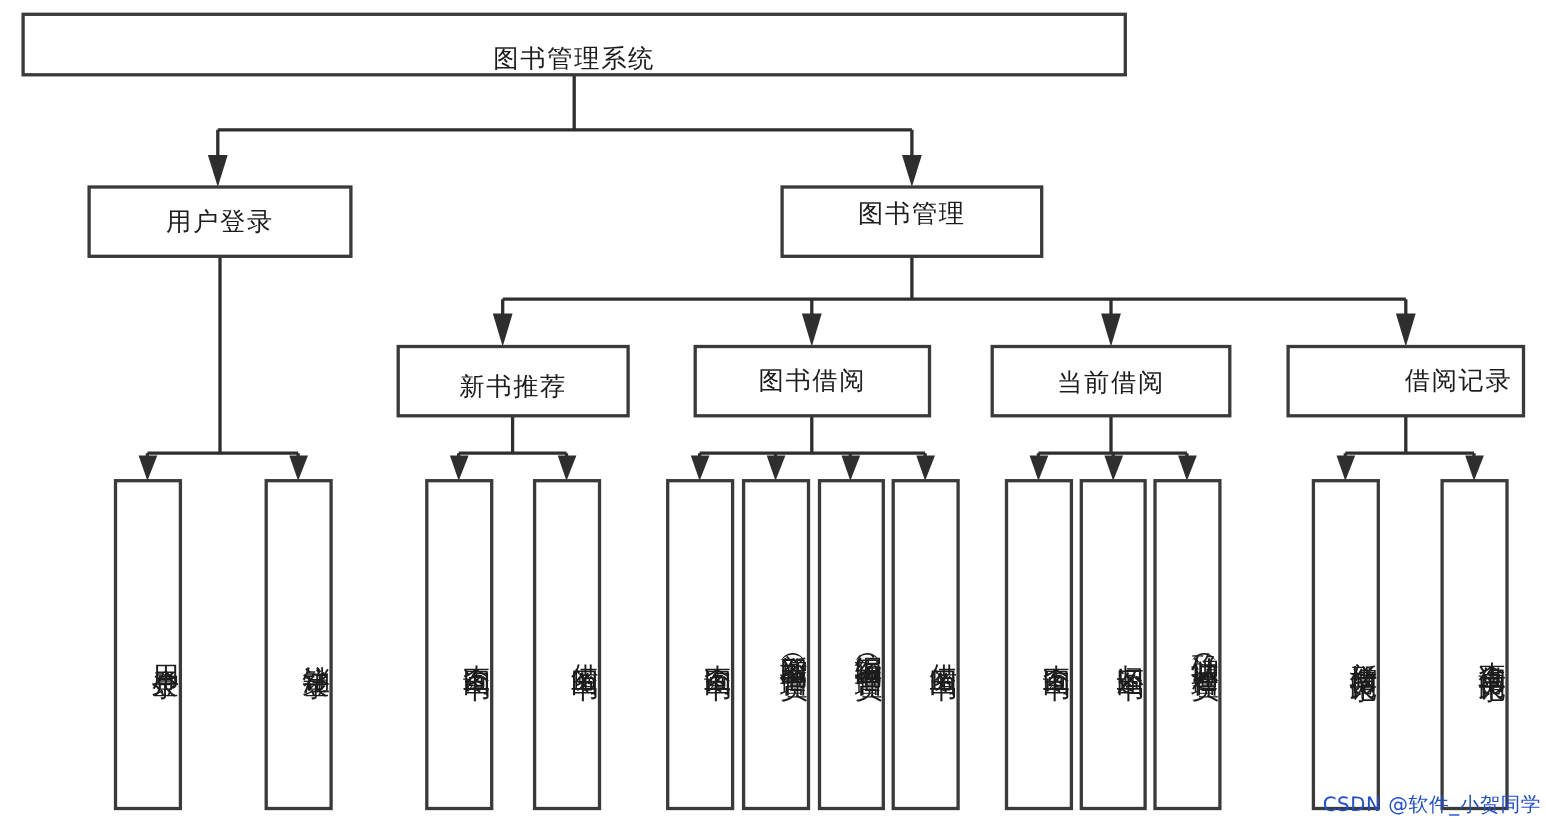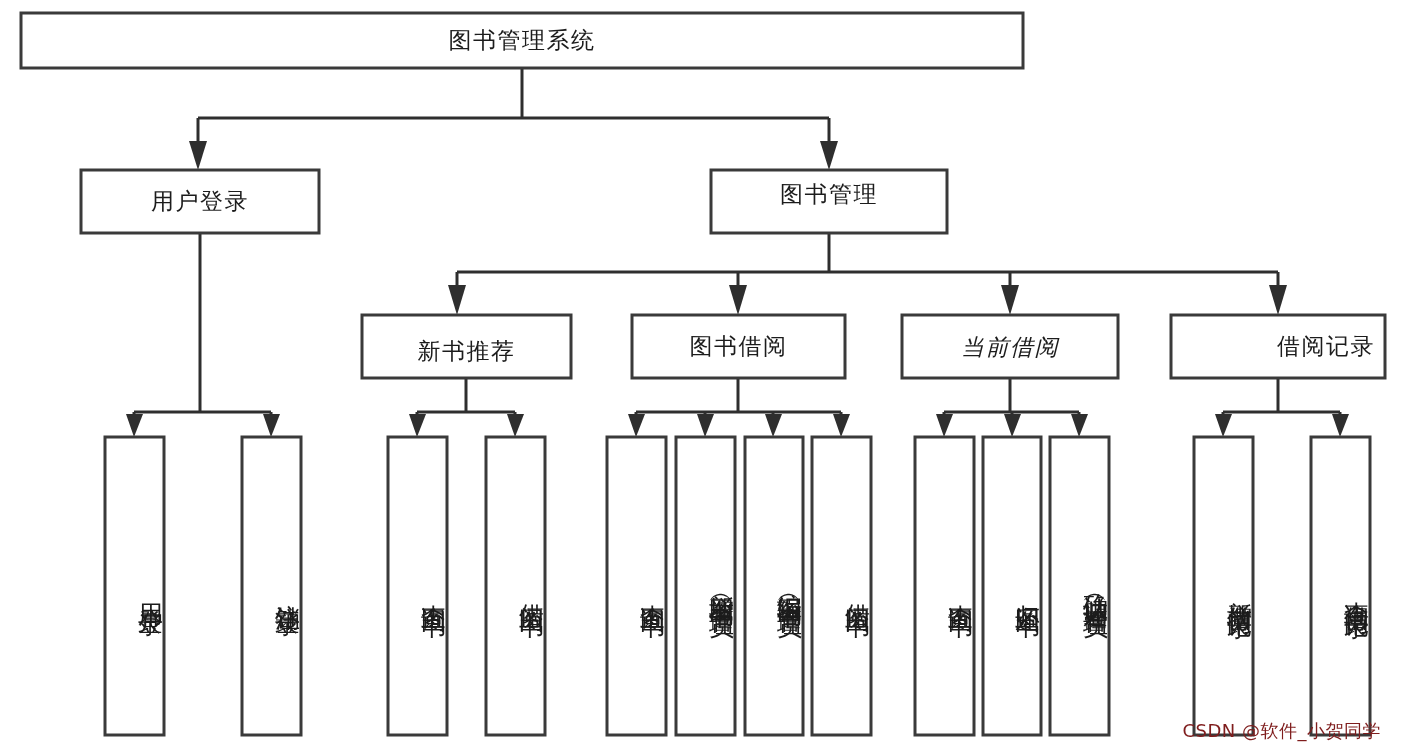--- a/index.html
+++ b/index.html
@@ -65,25 +65,25 @@
     stroke-width: 3;
     fill: none;
     stroke-linecap: butt;
   }
   .edge-arrow {
     fill: #2e2e2e;
     stroke: none;
   }
   #watermark {
     position: absolute;
-    right: 24px;
+    right: 4px;
     bottom: 4px;
     font-family: "DejaVu Sans", "Liberation Sans", sans-serif;
     font-size: 18px;
-    color: #7f1d1d;
+    color: #1d4ed8;
     letter-spacing: 0.5px;
     white-space: nowrap;
     user-select: none;
     margin-top: 32px;
   }
 </style>
 </head>
 <body>
 
 <div id="diagram-root">
@@ -189,28 +189,28 @@
     <rect class="node-box" x="812" y="437" width="59" height="298"></rect>
 
     <rect class="node-box" x="915" y="437" width="59" height="298"></rect>
     <rect class="node-box" x="983" y="437" width="58" height="298"></rect>
     <rect class="node-box" x="1050" y="437" width="59" height="298"></rect>
 
     <rect class="node-box" x="1194" y="437" width="59" height="298"></rect>
     <rect class="node-box" x="1311" y="437" width="59" height="298"></rect>
   </svg>
 
-  <div class="htext-wrap" style="left:21px; top:13px; width:1002px; height:55px;text-align:center;">图书管理系统</div>
+  <div class="htext-wrap" style="left:21px; top:26px; width:1002px; height:55px;text-align:center;">图书管理系统</div>
 
   <div class="htext-wrap" style="left:81px; top:170px; width:238px; height:63px;">用户登录</div>
   <div class="htext-wrap" style="left:711px; top:170px; width:236px; height:48px;">图书管理</div>
 
   <div class="htext-wrap" style="left:362px; top:315px; width:209px; height:73px;">新书推荐</div>
   <div class="htext-wrap" style="left:632px; top:315px; width:213px; height:63px;border-radius:24px;">图书借阅</div>
-  <div class="htext-wrap" style="left:902px; top:315px; width:216px; height:64px;font-style:italic;">当前借阅</div>
+  <div class="htext-wrap" style="left:902px; top:315px; width:216px; height:64px;">当前借阅</div>
   <div class="htext-wrap" style="left:1171px; top:315px; width:214px; height:63px;padding-left:48px;">借阅记录</div>
 
   <div class="vtext-wrap" style="left:105px; top:455px; width:59px; height:270px;">用户登录</div>
   <div class="vtext-wrap" style="left:242px; top:455px; width:59px; height:270px;">注销登录</div>
 
   <div class="vtext-wrap" style="left:388px; top:455px; width:59px; height:270px;">查询图书</div>
   <div class="vtext-wrap" style="left:486px; top:455px; width:59px; height:270px;">借阅图书</div>
 
   <div class="vtext-wrap" style="left:607px; top:455px; width:59px; height:270px;">查询图书</div>
   <div class="vtext-wrap" style="left:676px; top:443px; width:59px; height:288px;">新增图书（管理员）</div>

